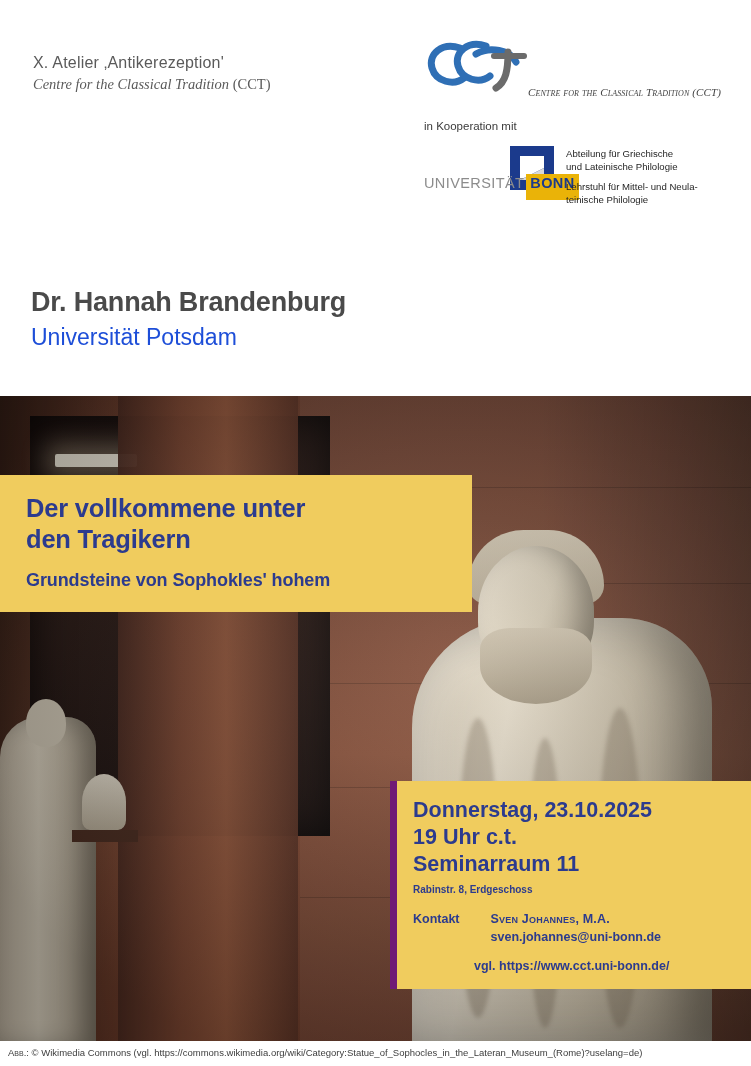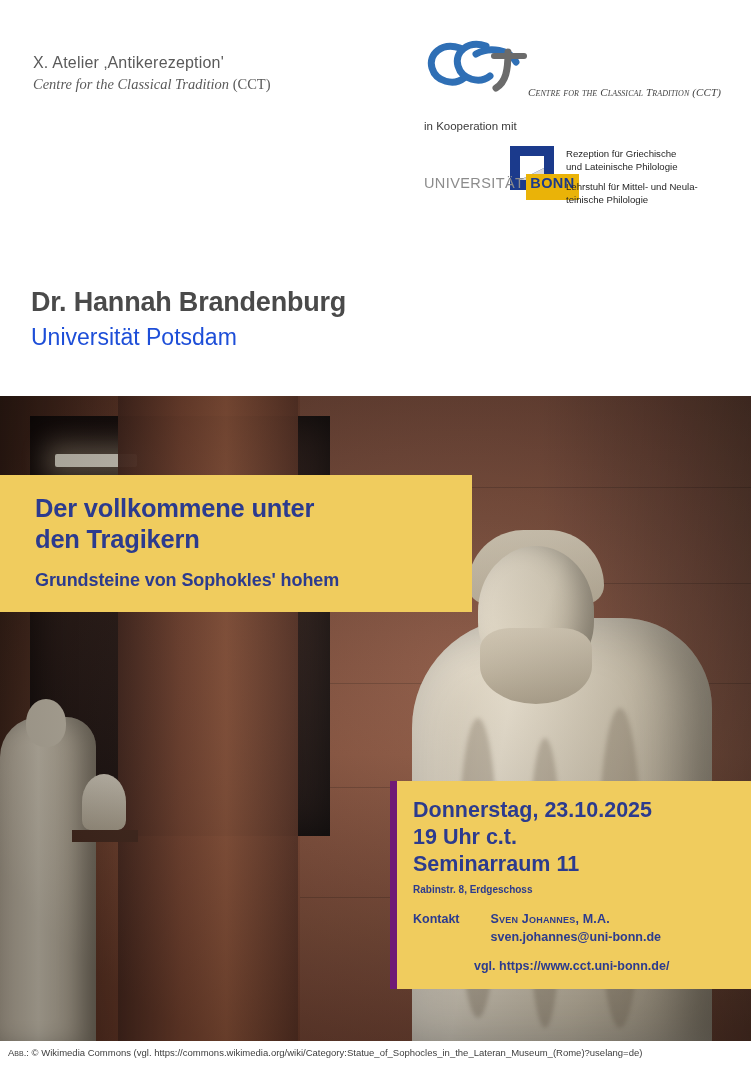--- a/index.html
+++ b/index.html
@@ -288,21 +288,21 @@
     background: radial-gradient(ellipse at 62% 42%, rgba(255,255,255,.07) 0%, rgba(0,0,0,.30) 80%);
     pointer-events: none;
   }
 
   
   .title-box {
     position: absolute;
     left: 0;
     top: 475px;
     width: 472px;
-    padding: 18px 26px 20px 35px;
+    padding: 18px 26px 20px 26px;
     background: #f0cc5e;
     color: #2c3b8e;
   }
   .title-main {
     font-size: 25.5px;
     font-weight: 700;
     line-height: 1.22;
     letter-spacing: -.2px;
   }
   .title-sub {
@@ -403,21 +403,21 @@
     <svg class="ub-mark" viewBox="0 0 44 44">
       <rect x="0" y="0" width="44" height="44" fill="#1b3a8c"></rect>
       <path d="M10 34 L10 10 L34 10 L34 22 Z" fill="#ffffff"></path>
       <path d="M10 34 L34 34 L34 22 Z" fill="#d8d8d8"></path>
     </svg>
     <div class="ub-wordmark">
       <span>UNIVERSITÄT</span><span class="ub-bonn">BONN</span>
     </div>
     <div class="ub-depts">
       <div class="d1">
-        <div>Rezeption für Griechische</div>
+        <div>Abteilung für Griechische</div>
         <div>und Lateinische Philologie</div>
       </div>
       <div class="d2">
         <div>Lehrstuhl für Mittel- und Neula-</div>
         <div>teinische Philologie</div>
       </div>
     </div>
   </div>
 
   <div class="speaker">

